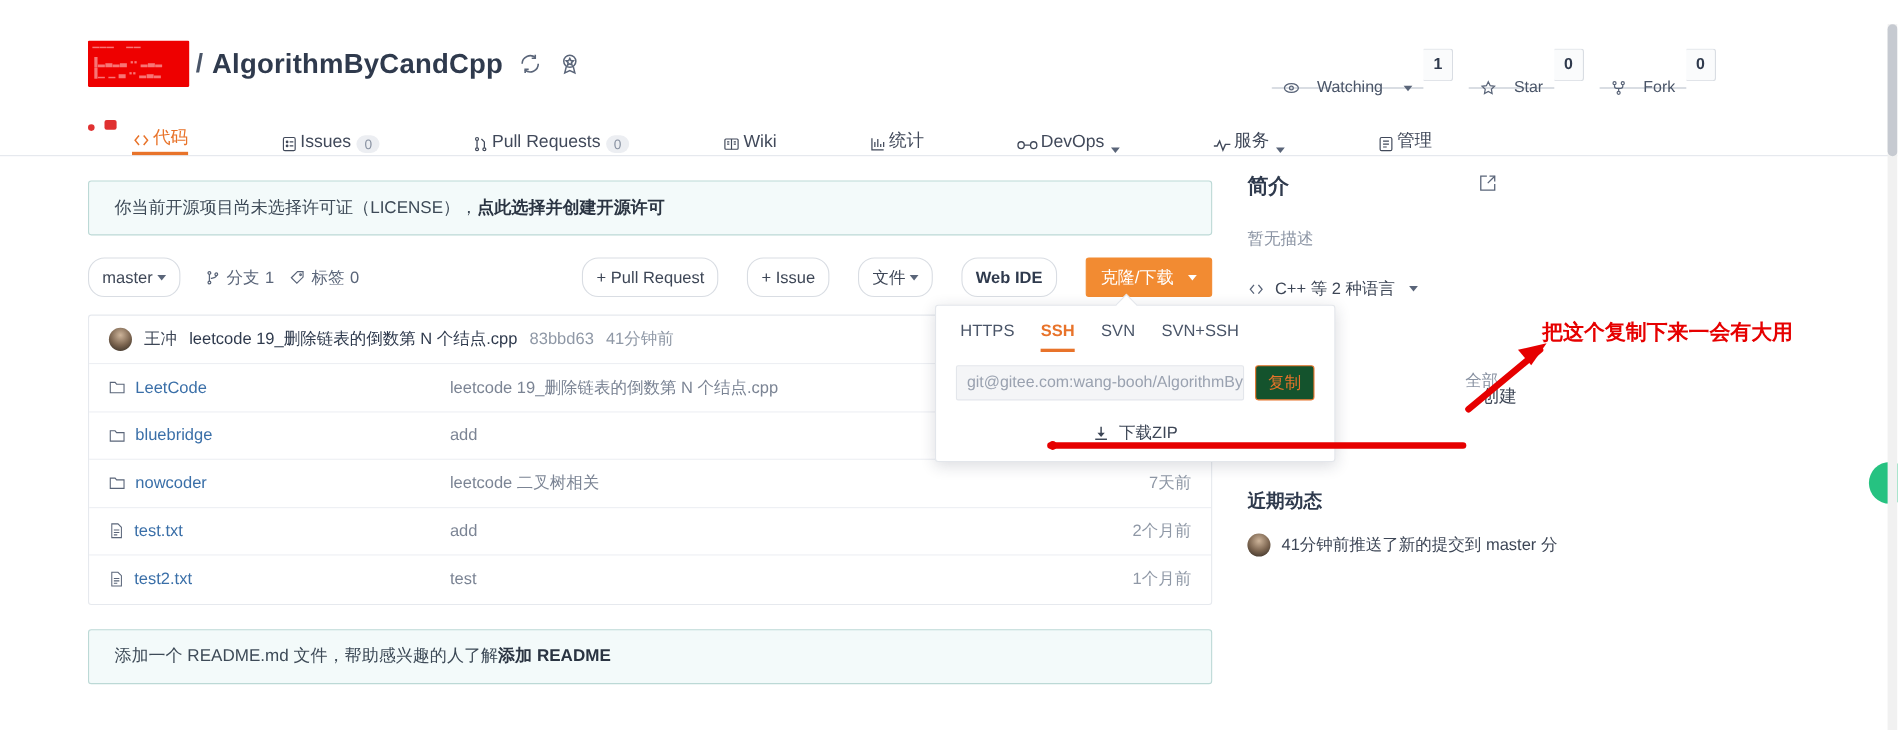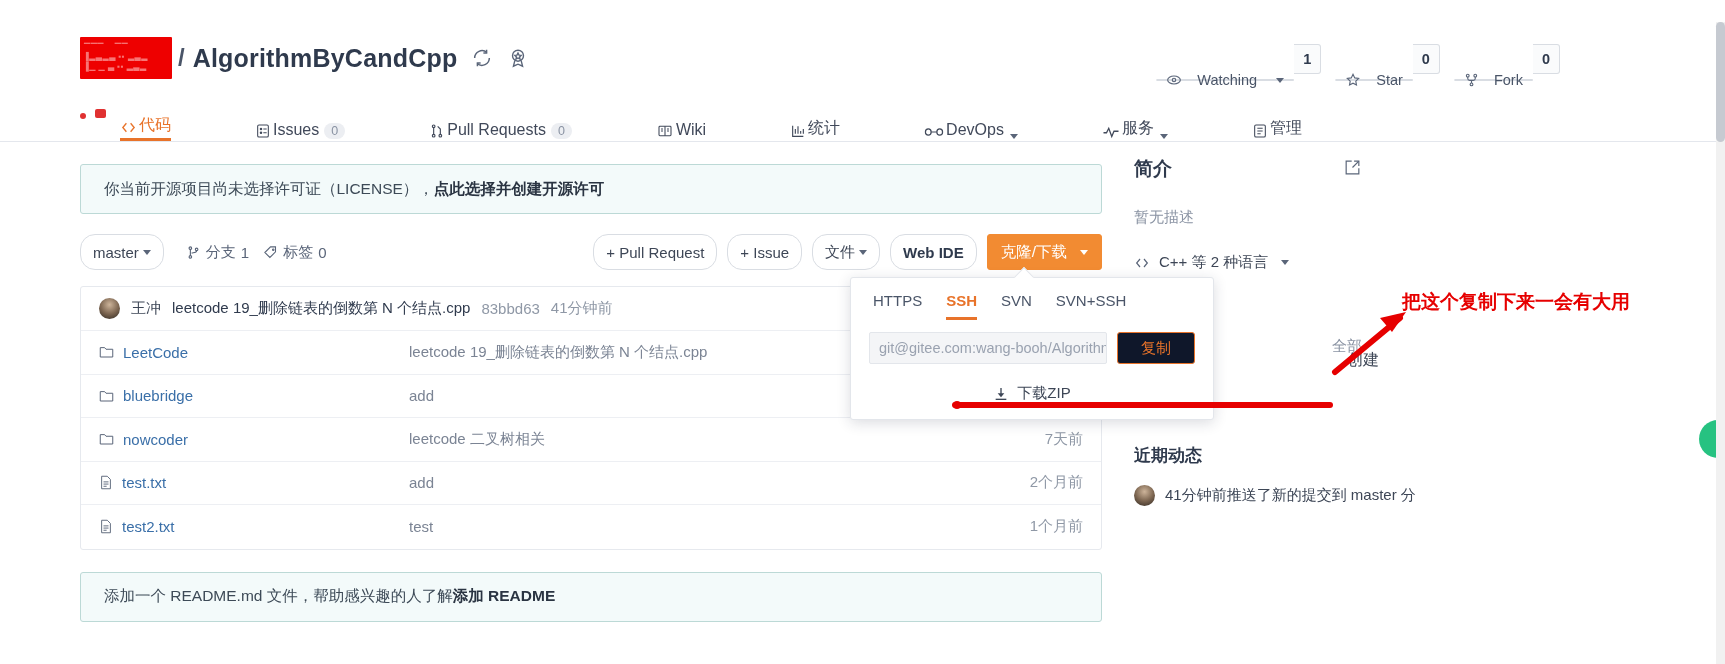--- a/index.html
+++ b/index.html
@@ -86,21 +86,21 @@
 
   
   .toolbar { margin-top: 20px; display: flex; align-items: center; height: 36px; position: relative; }
   .btn {
     height: 36px; border: 1px solid #d9dde3; background: #fff; border-radius: 15px;
     display: inline-flex; align-items: center; padding: 0 12px; font-size: 15px;
     color: #3d4656; white-space: nowrap;
   }
   .meta-link { display: inline-flex; align-items: center; gap: 5px; color: #5a6579;
                font-size: 15px; margin-left: 22px; }
-  .toolbar-right { position: absolute; right: 0; display: flex; align-items: center; gap: 10px; }
+  .toolbar-right { position: absolute; right: 0; display: flex; align-items: center; gap: 26px; }
   .btn-orange {
     background: #f28b32; border: 1px solid #f28b32; color: #fff; font-weight: 400;
     height: 36px; border-radius: 3px; display: inline-flex; align-items: center;
     padding: 0 13px; font-size: 15.5px; gap: 9px;
   }
   .btn-strong { font-weight: 700; color: #2f3a4d; }
 
   
   .filelist { margin-top: 16px; border: 1px solid #e6e9ee; border-radius: 3px; background:#fff; }
   .commit-row {
@@ -157,22 +157,22 @@
   .clone-tabs { display: flex; gap: 24px; padding: 14px 22px 0 22px; }
   .clone-tab { font-size: 15px; color: #4a5568; padding-bottom: 8px; cursor: default; }
   .clone-tab.active { color: #e8732a; border-bottom: 3px solid #e8732a; font-weight:700; }
   .clone-urlrow { display: flex; align-items: center; gap: 10px; padding: 12px 18px 0 18px; }
   .clone-url {
     flex: 1; height: 32px; background: #f4f5f7; border: 1px solid #e3e6eb; border-radius: 2px;
     color: #9aa2b0; font-size: 14.5px; padding: 0 9px; display: flex; align-items: center;
     overflow: hidden; white-space: nowrap;
   }
   .copy-btn {
-    height: 32px; border: 1px solid #e8732a; color: #e8732a; background: #0f172a;
-    border-radius: 3px; display: inline-flex; align-items: center; padding: 0 23px; font-size: 15px;
+    height: 32px; border: 1px solid #e8732a; color: #e8732a; background: #14532d;
+    border-radius: 3px; display: inline-flex; align-items: center; padding: 0 11px; font-size: 15px;
   }
   .clone-zip { display: flex; align-items: center; justify-content: center; gap: 8px;
     padding: 20px 0 16px 0; color: #3d4656; font-size: 15px; }
 
   
   .anno-text {
     position: absolute; left: 1402px; top: 289px; color: #e60000;
     font-size: 19px; font-weight: 700; white-space: nowrap; z-index: 60;
   }
   .anno-svg { position: absolute; left: 0; top: 0; width: 1725px; height: 664px;

